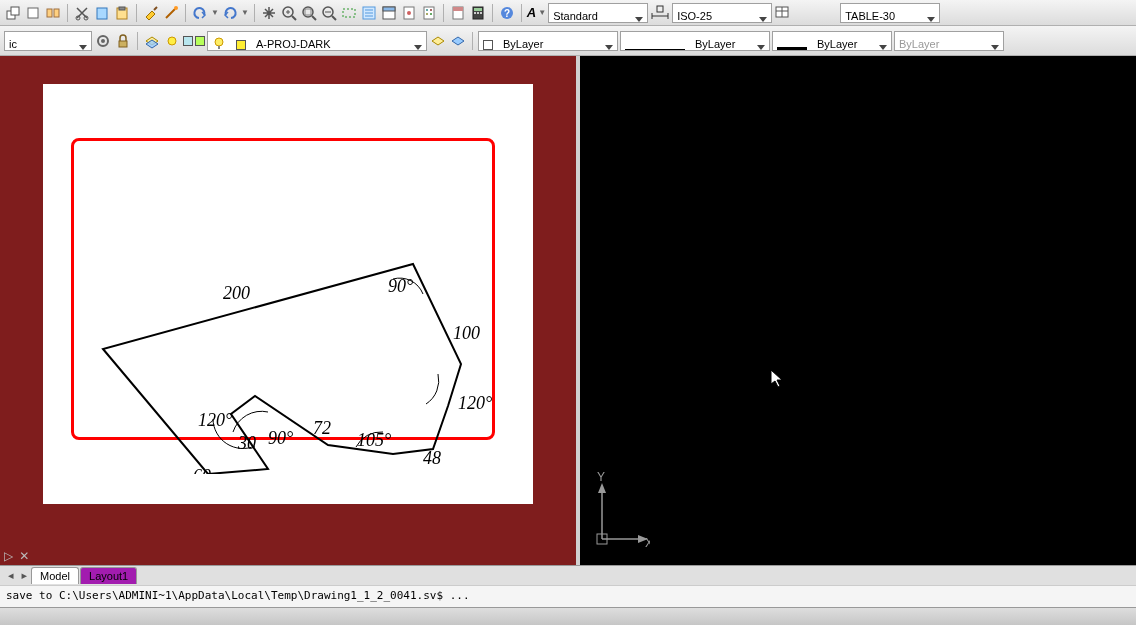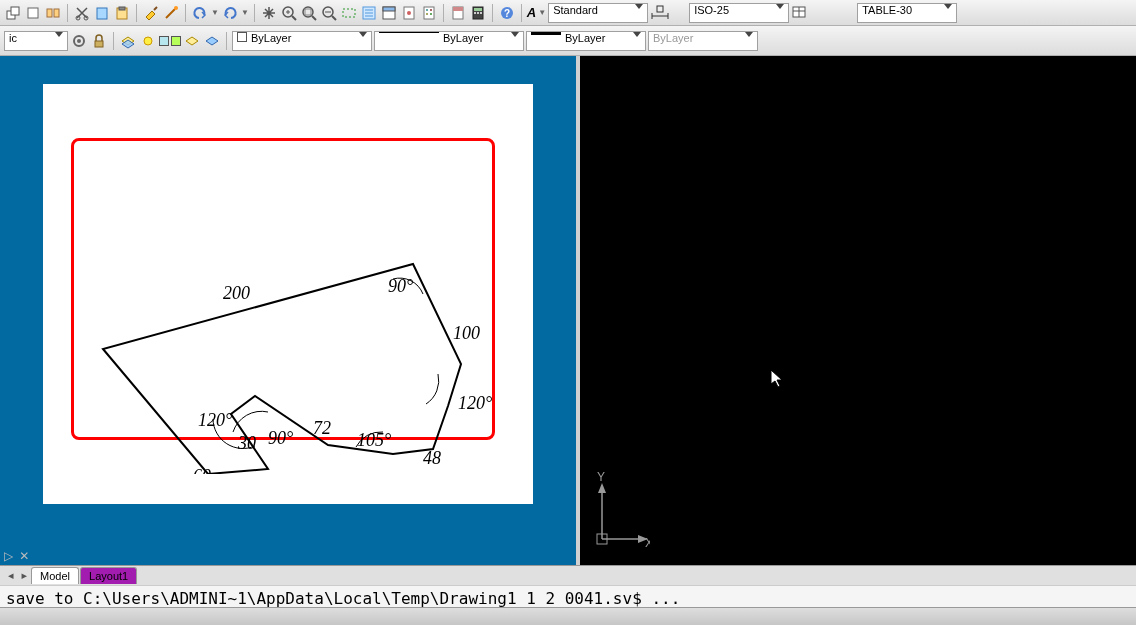--- a/index.html
+++ b/index.html
@@ -35,27 +35,27 @@
   border: 1px solid transparent;
 }
 .tool-sep {
   width: 1px;
   height: 18px;
   background: #b0b0b0;
   margin: 0 3px;
 }
 .dropdown {
   display: flex;
-  align-items: flex-start;
+  align-items: flex-end;
   background: #fff;
   border: 1px solid #a0a0a0;
   height: 20px;
   font-size: 11px;
   padding: 0 4px;
-  gap: 4px;
+  gap: 10px;
 }
 .dropdown .arrow {
   width: 0; height: 0;
   border-left: 4px solid transparent;
   border-right: 4px solid transparent;
   border-top: 5px solid #444;
   margin-left: auto;
 }
 .aa-icon { font-weight: bold; font-style: italic; font-size: 13px; }
 
@@ -67,21 +67,21 @@
 
 
 .workspace {
   flex: 1;
   display: flex;
   background: #000;
   position: relative;
 }
 .left-pane {
   width: 576px;
-  background: #0369a1;
+  background: #7f1d1d;
   position: relative;
   display: flex;
   align-items: flex-start;
   justify-content: center;
   padding-top: 28px;
 }
 .splitter {
   width: 4px;
   background: #d0d0d0;
   cursor: ew-resize;
@@ -156,21 +156,21 @@
   border-radius: 3px 3px 0 0;
   margin-right: 1px;
   cursor: pointer;
 }
 .tab.active { background: #fff; font-weight: normal; }
 .cmdline {
   height: 22px;
   background: #f5f5f5;
   border-top: 1px solid #ccc;
   font-family: Consolas, monospace;
-  font-size: 16px;
+  font-size: 11px;
   padding: 3px 6px;
 }
 .status-bar {
   height: 18px;
   background: linear-gradient(#dedede, #c6c6c6);
   border-top: 1px solid #999;
 }
 .line-sample {
   width: 60px;
   border-top: 1px solid #000;
@@ -337,37 +337,37 @@
   <div class="dropdown" style="width:100px;">
     <span>Standard</span>
     <span class="arrow"></span>
   </div>
   <span><svg width="20" height="16">
         <line x1="2" y1="12" x2="18" y2="12" stroke="#333"></line>
         <line x1="2" y1="9" x2="2" y2="15" stroke="#333"></line>
         <line x1="18" y1="9" x2="18" y2="15" stroke="#333"></line>
         <rect x="7" y="2" width="6" height="6" fill="#eee" stroke="#333"></rect>
       </svg></span>
-  <div class="dropdown" style="width:100px;margin-left:17px;">
+  <div class="dropdown" style="width:100px;">
     <span>ISO-25</span>
     <span class="arrow"></span>
   </div>
   <span><svg width="16" height="16">
         <rect x="2" y="3" width="12" height="10" fill="#fff" stroke="#555"></rect>
         <line x1="2" y1="7" x2="14" y2="7" stroke="#555"></line>
         <line x1="8" y1="3" x2="8" y2="13" stroke="#555"></line>
       </svg></span>
   <div class="dropdown" style="width:100px;margin-left:48px;">
     <span>TABLE-30</span>
     <span class="arrow"></span>
   </div>
 </div>
 
 <div class="toolbar-row toolbar-row2">
-  <div class="dropdown" style="width:64px;">
+  <div class="dropdown" style="width:88px;">
     <span>ic</span>
     <span class="arrow"></span>
   </div>
   <div class="tool-icon">
       <svg width="16" height="16">
         <circle cx="8" cy="8" r="5" fill="none" stroke="#666" stroke-width="2"></circle>
         <circle cx="8" cy="8" r="2" fill="#666"></circle>
       </svg>
     </div>
   <div class="tool-icon">
@@ -383,20 +383,29 @@
         <path d="M2 11 L8 7 L14 11 L8 15 Z" fill="#99ccff" stroke="#3366aa" fill-opacity="0.8"></path>
       </svg>
     </div>
   <div class="tool-icon">
       <svg width="16" height="16">
         <circle cx="8" cy="8" r="4" fill="#ffee44" stroke="#cc9900"></circle>
       </svg>
     </div>
   <span class="sw sw-cyan"></span>
   <span class="sw sw-lime"></span>
+  <div class="dropdown" style="width:220px;">
+    <svg width="14" height="14">
+        <circle cx="7" cy="6" r="4" fill="#ffee66" stroke="#cc9900"></circle>
+        <rect x="6" y="10" width="2" height="3" fill="#888"></rect>
+      </svg>
+    <span class="sw sw-yellow"></span>
+    <span>A-PROJ-DARK</span>
+    <span class="arrow"></span>
+  </div>
   <div class="tool-icon">
       <svg width="16" height="16">
         <path d="M2 8 L8 4 L14 8 L8 12 Z" fill="#ffee99" stroke="#aa8800"></path>
       </svg>
     </div>
   <div class="tool-icon">
       <svg width="16" height="16">
         <path d="M2 8 L8 4 L14 8 L8 12 Z" fill="#99ccff" stroke="#3366aa"></path>
       </svg>
     </div>

